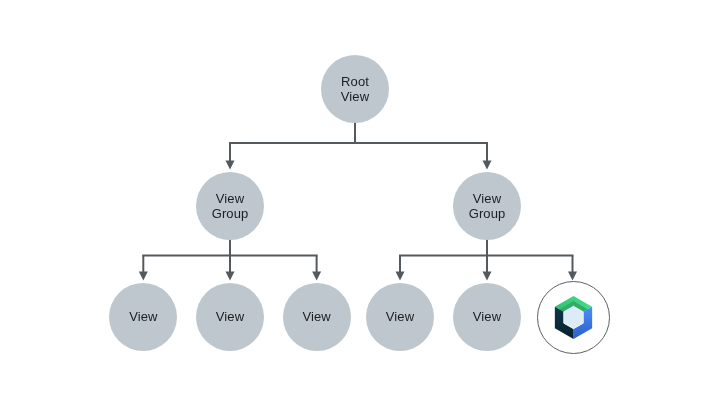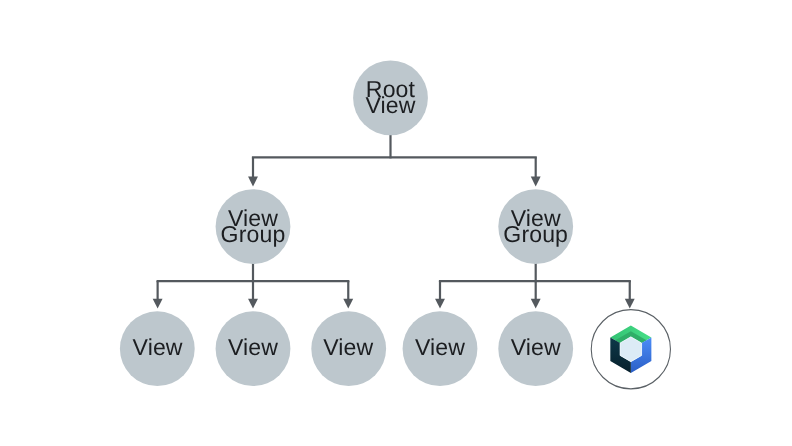--- a/index.html
+++ b/index.html
@@ -33,21 +33,21 @@
     width: 68px;
     height: 68px;
     border-radius: 50%;
     background: var(--node-fill, #bdc7cd);
     color: var(--text-color, #1c1e21);
     display: flex;
     flex-direction: column;
     align-items: center;
     justify-content: center;
     text-align: center;
-    font-size: 21px;
+    font-size: 13px;
     line-height: 15.5px;
     letter-spacing: 0.1px;
   }
   .node .ln { display: block; }
   .node.compose {
     width: 71px;
     height: 71px;
     background: #ffffff;
     border: 1px solid var(--compose-ring, #5b6166);
   }

